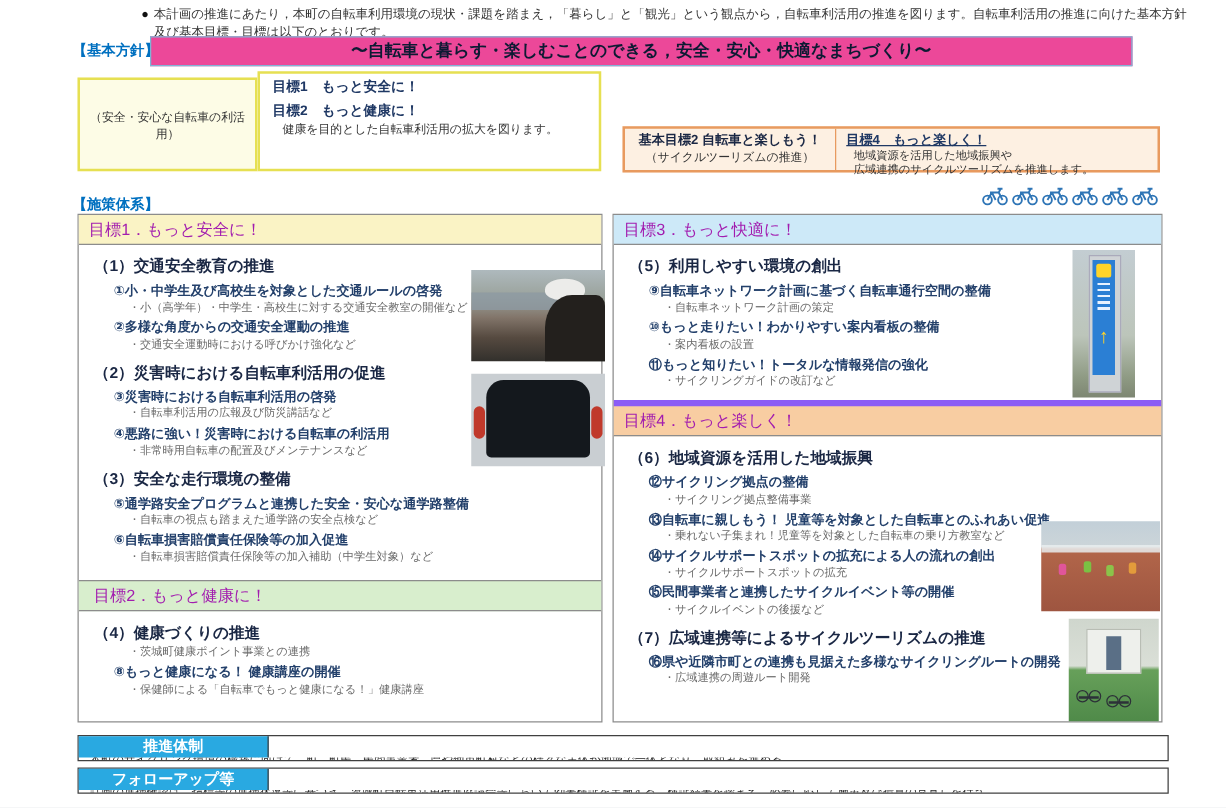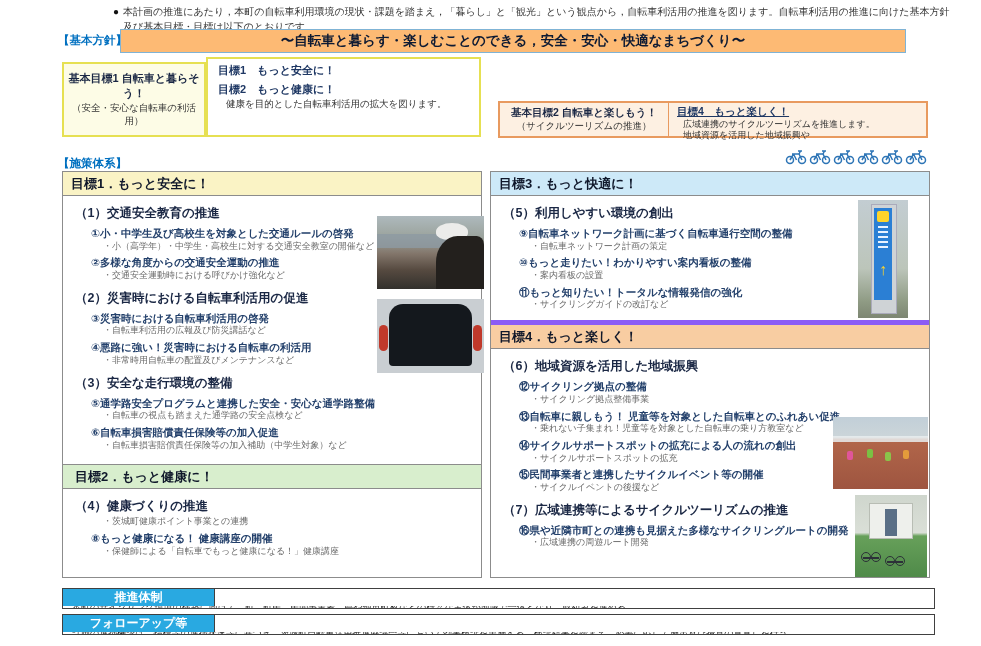--- a/index.html
+++ b/index.html
@@ -4,42 +4,42 @@
 <style>
   html,body{margin:0;padding:0;background:#eef0f2;}
   .page{position:relative;width:981px;height:646px;background:#ffffff;overflow:hidden;
         font-family:"Liberation Sans","DejaVu Sans",sans-serif;color:#222;}
   
   .intro{position:absolute;left:113px;top:5px;width:845px;display:flex;font-size:10px;line-height:1.45;color:#333;}
   .intro .bullet{margin-right:4px;font-size:10px;color:#111;}
   
   .blue-label{position:absolute;color:#0070c0;font-weight:bold;font-size:11.5px;}
   
-  .banner{position:absolute;left:120px;top:29px;width:784px;height:22px;background:#fdba74;border:1px solid #7fb3d5;
+  .banner{position:absolute;left:120px;top:29px;width:784px;height:22px;background:#ec4899;border:1px solid #7fb3d5;
           display:flex;align-items:center;justify-content:center;font-weight:bold;font-size:13.5px;color:#0d1a33;}
   
   .gbox{position:absolute;box-sizing:border-box;background:#fff;}
   .gbox.yellow{border:2px solid #e6e052;}
   .gbox.orange{border:2px solid #e89a5f;background:#fdf0e2;}
   .gbox-label{display:flex;flex-direction:column;justify-content:center;align-items:center;height:100%;text-align:center;}
   .gbox-label .t{font-weight:bold;font-size:11px;color:#1a2744;line-height:1.3;}
   .gbox-label .s{font-size:9.5px;color:#333;margin-top:2px;}
   .goal-entry{padding:5px 8px 2px 10px;}
   .goal-entry .gt{font-weight:bold;font-size:11px;color:#1f3864;line-height:1.2;}
   .goal-entry .gd{font-size:9.5px;color:#333;margin:2px 0 0 8px;line-height:1.25;}
   .orange-row{display:flex;height:100%;}
   .orange-row .lab{width:168px;border-right:1.5px solid #e89a5f;display:flex;flex-direction:column;justify-content:center;align-items:center;text-align:center;}
   .orange-row .lab .t{font-weight:bold;font-size:10.5px;color:#1a2744;line-height:1.25;}
   .orange-row .lab .s{font-size:9.5px;color:#333;}
   .orange-row .body{flex:1;padding:2px 6px 1px 8px;}
   .orange-row .body .gt{font-weight:bold;font-size:10.5px;color:#1f3864;text-decoration:underline;}
   .orange-row .body .gd{font-size:9px;color:#333;margin-left:6px;line-height:1.2;}
   
   .col{position:absolute;box-sizing:border-box;border:1.2px solid #8c8c8c;background:#fff;}
-  .col-header{font-weight:bold;font-size:13px;color:#0f172a;padding:3px 8px 2px;border-bottom:1px solid #8c8c8c;box-sizing:border-box;}
+  .col-header{font-weight:normal;font-size:13px;color:#a21caf;padding:3px 8px 2px;border-bottom:1px solid #8c8c8c;box-sizing:border-box;}
   .hdr-yellow{background:#faf3c5;}
   .hdr-green{background:#d8eecd;border-top:1px solid #8c8c8c;margin-top:14px;padding-left:12px;}
   .hdr-blue{background:#cde9f8;}
   .hdr-orange{background:#f8cda2;border-top:5px solid #8b5cf6;margin-top:10px;}
   .sec{padding:0 10px 0 12px;}
   .sec-title{font-size:12.5px;font-weight:bold;color:#1a2744;margin:9px 0 1px;}
   .item{font-size:10.5px;font-weight:bold;color:#23406b;margin:5px 0 0 16px;line-height:1.2;}
   .sub{font-size:9px;color:#6a6a6a;margin:1px 0 2px 28px;line-height:1.2;}
   
   .frow{position:absolute;left:62px;width:873px;height:21px;display:flex;border:1px solid #404040;background:#fff;box-sizing:border-box;flex-direction:column;}
@@ -83,21 +83,20 @@
   <div class="intro">
     <span class="bullet">●</span>
     <span>本計画の推進にあたり，本町の自転車利用環境の現状・課題を踏まえ，「暮らし」と「観光」という観点から，自転車利活用の推進を図ります。自転車利活用の推進に向けた基本方針及び基本目標・目標は以下のとおりです。</span>
   </div>
 
   <div class="blue-label" style="left:58px;top:33px;">【基本方針】</div>
   <div class="banner">〜自転車と暮らす・楽しむことのできる，安全・安心・快適なまちづくり〜</div>
 
   <div class="gbox yellow" style="left:62px;top:62px;width:144px;height:75px;background:#fdfce6;">
     <div class="gbox-label">
-      <div class="t">基本目標1 自転車と暮らそう！</div>
       <div class="s">（安全・安心な自転車の利活用）</div>
     </div>
   </div>
 
   <div class="gbox yellow" style="left:206px;top:57px;width:275px;height:80px;">
     <div class="goal-entry">
       <div class="gt">目標1　もっと安全に！</div>
     </div>
     <div class="goal-entry" style="padding-top:4px;">
       <div class="gt">目標2　もっと健康に！</div>
@@ -107,22 +106,22 @@
 
 
   <div class="gbox orange" style="left:498px;top:101px;width:430px;height:37px;">
     <div class="orange-row">
       <div class="lab">
         <div class="t">基本目標2 自転車と楽しもう！</div>
         <div class="s">（サイクルツーリズムの推進）</div>
       </div>
       <div class="body">
         <div class="gt">目標4　もっと楽しく！</div>
+        <div class="gd">地域資源を活用した地域振興や</div>
         <div class="gd">広域連携のサイクルツーリズムを推進します。</div>
-        <div class="gd">地域資源を活用した地域振興や</div>
       </div>
     </div>
   </div>
 
   <div class="blue-label" style="left:58px;top:156px;">【施策体系】</div>
   <svg class="bikes-row" width="144" height="18" viewBox="0 0 144 18">
     <g stroke="#2e75b6" stroke-width="1.5" fill="none">
       <g transform="translate(0,0)">
           <circle cx="5" cy="13" r="3.5"></circle>
           <circle cx="17" cy="13" r="3.5"></circle>

